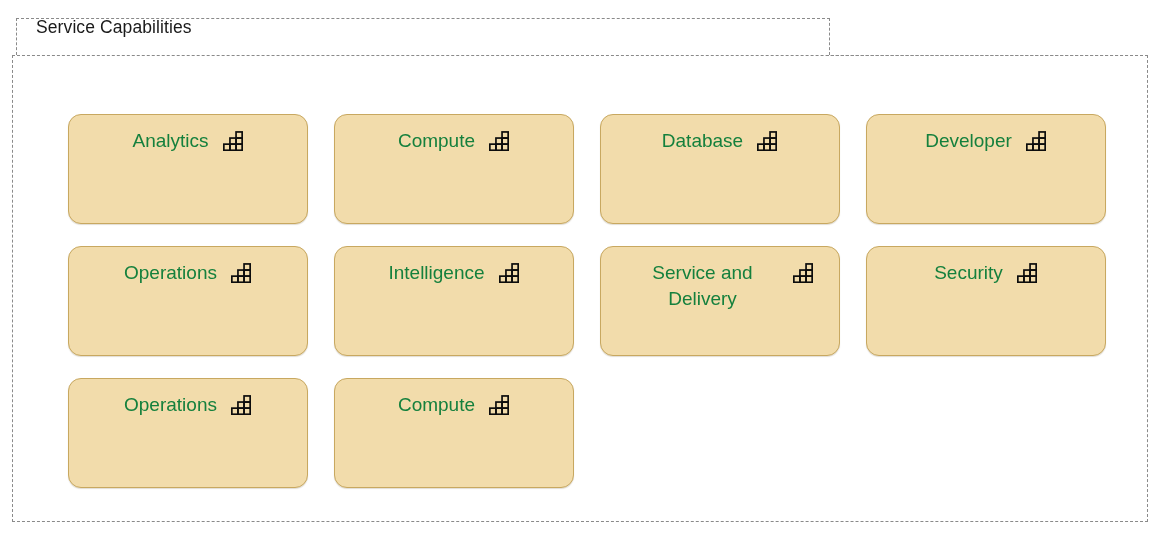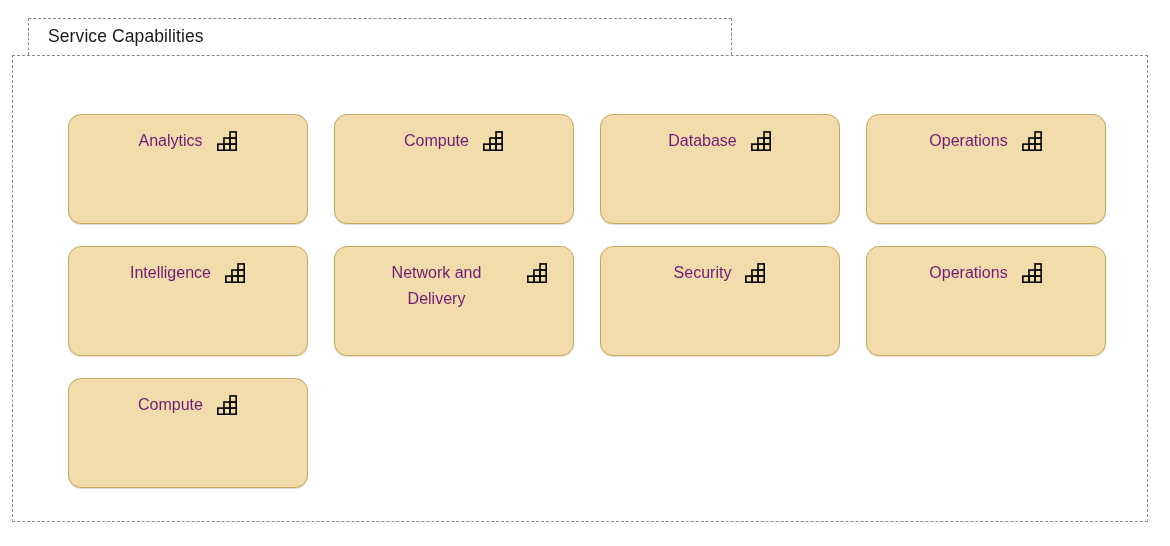--- a/index.html
+++ b/index.html
@@ -22,29 +22,28 @@
     position: absolute;
     left: 12px;
     top: 18px;
     width: 1136px;
     height: 504px;
   }
 
   
   .grouping-header {
     position: absolute;
-    left: 16px;
+    left: 4px;
     top: 0;
-    width: 704px;
+    width: 814px;
     height: 37px;
     border: 1px dashed #8a8a8a;
     border-bottom: none;
     box-sizing: border-box;
     display: flex;
-    align-items: center;
   }
   .grouping-title {
     padding-left: 19px;
     font-size: 17.5px;
     line-height: 1;
     color: #1a1a1a;
     letter-spacing: 0.1px;
     white-space: nowrap;
   }
 
@@ -97,23 +96,23 @@
     position: absolute;
     left: 10px;
     right: 10px;
     top: 13px;
     display: flex;
     align-items: flex-start;
     justify-content: center;
     gap: 14px;
   }
   .card-label {
-    font-size: 16px;
+    font-size: 19px;
     line-height: 26px;
-    color: #701a75;
+    color: #15803d;
     text-align: center;
     max-width: 152px;
   }
   .grouping-icon {
     flex: none;
     width: 21px;
     height: 20px;
     margin-top: 3px;
     display: block;
   }
@@ -177,20 +176,37 @@
                 <rect x="6.95" y="7.05" width="6.1" height="6.1"></rect>
                 <rect x="13.05" y="7.05" width="6.1" height="6.1"></rect>
                 <rect x="13.05" y="0.95" width="6.1" height="6.1"></rect>
               </g>
             </svg>
           </span>
         </div>
       </div>
       <div class="card">
         <div class="card-head">
+          <div class="card-label">Developer</div>
+          <span>
+            <svg class="grouping-icon" viewBox="0 0 21 20" xmlns="http://www.w3.org/2000/svg" aria-hidden="true">
+              <g fill="none" stroke="#0d0d0d" stroke-width="1.7">
+                <rect x="0.85" y="13.15" width="6.1" height="6.1"></rect>
+                <rect x="6.95" y="13.15" width="6.1" height="6.1"></rect>
+                <rect x="13.05" y="13.15" width="6.1" height="6.1"></rect>
+                <rect x="6.95" y="7.05" width="6.1" height="6.1"></rect>
+                <rect x="13.05" y="7.05" width="6.1" height="6.1"></rect>
+                <rect x="13.05" y="0.95" width="6.1" height="6.1"></rect>
+              </g>
+            </svg>
+          </span>
+        </div>
+      </div>
+      <div class="card">
+        <div class="card-head">
           <div class="card-label">Operations</div>
           <span>
             <svg class="grouping-icon" viewBox="0 0 21 20" xmlns="http://www.w3.org/2000/svg" aria-hidden="true">
               <g fill="none" stroke="#0d0d0d" stroke-width="1.7">
                 <rect x="0.85" y="13.15" width="6.1" height="6.1"></rect>
                 <rect x="6.95" y="13.15" width="6.1" height="6.1"></rect>
                 <rect x="13.05" y="13.15" width="6.1" height="6.1"></rect>
                 <rect x="6.95" y="7.05" width="6.1" height="6.1"></rect>
                 <rect x="13.05" y="7.05" width="6.1" height="6.1"></rect>
                 <rect x="13.05" y="0.95" width="6.1" height="6.1"></rect>
@@ -211,21 +227,21 @@
                 <rect x="6.95" y="7.05" width="6.1" height="6.1"></rect>
                 <rect x="13.05" y="7.05" width="6.1" height="6.1"></rect>
                 <rect x="13.05" y="0.95" width="6.1" height="6.1"></rect>
               </g>
             </svg>
           </span>
         </div>
       </div>
       <div class="card">
         <div class="card-head">
-          <div class="card-label">Network and Delivery</div>
+          <div class="card-label">Service and Delivery</div>
           <span>
             <svg class="grouping-icon" viewBox="0 0 21 20" xmlns="http://www.w3.org/2000/svg" aria-hidden="true">
               <g fill="none" stroke="#0d0d0d" stroke-width="1.7">
                 <rect x="0.85" y="13.15" width="6.1" height="6.1"></rect>
                 <rect x="6.95" y="13.15" width="6.1" height="6.1"></rect>
                 <rect x="13.05" y="13.15" width="6.1" height="6.1"></rect>
                 <rect x="6.95" y="7.05" width="6.1" height="6.1"></rect>
                 <rect x="13.05" y="7.05" width="6.1" height="6.1"></rect>
                 <rect x="13.05" y="0.95" width="6.1" height="6.1"></rect>
               </g>

